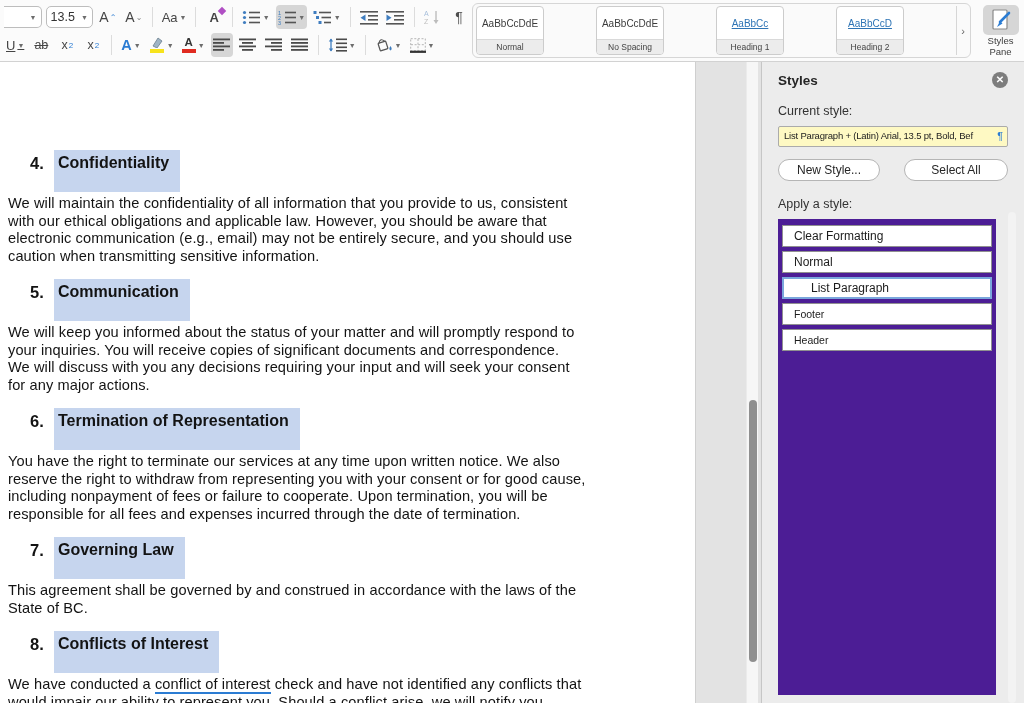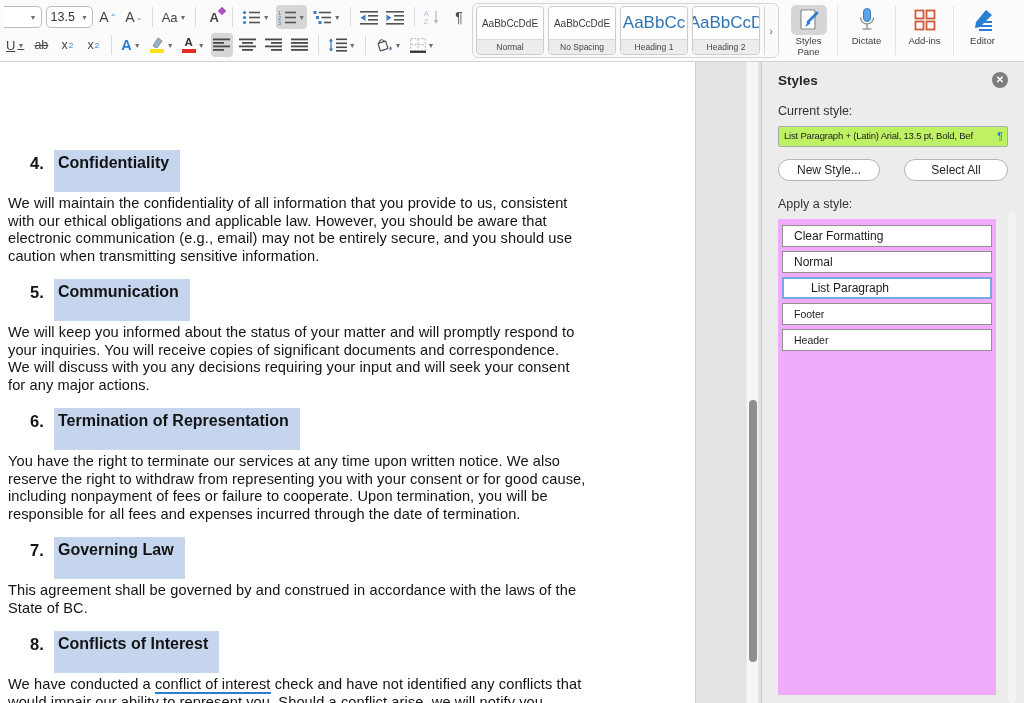--- a/index.html
+++ b/index.html
@@ -27,26 +27,26 @@
   .strike { text-decoration:line-through; font-size:12.5px; }
   .subsup { font-size:12.5px; } .subsup sub,.subsup sup { font-size:8px; color:#2b7cd3; }
   .fx { color:#2b7cd3; font-weight:bold; font-size:14.5px; }
   .colorbar { display:flex; flex-direction:column; align-items:center; line-height:11px; }
   .colorbar .bar { width:14px; height:3.5px; margin-top:1px; }
   .pilc { font-size:14px; color:#4f4f4f; }
   .sortfade { opacity:.55; }
 
   
   .gallery { display:flex; align-items:stretch; margin:3px 2px; border:1px solid #d6d6d6;
-             border-radius:6px; background:#fafafa; padding:2px 1px 2px 3px; }
+             border-radius:6px; background:#fafafa; padding:2px 1px 2px 3px;gap:48px; }
   .chip { width:68px; margin-right:4px; border:1px solid #cccccc; border-radius:4px;
           background:#fff; display:flex; flex-direction:column; overflow:hidden; }
   .chip .sample { flex:1; display:flex; align-items:center; justify-content:center;
                   font-size:10px; color:#3c3c3c; white-space:nowrap; }
-  .chip .sample.hd { color:#2e74b5; font-size:17px; }
+  .chip .sample.hd { color:#2e74b5; font-size:10px;text-decoration:underline; }
   .chip .lab { height:15px; background:#ececec; border-top:1px solid #d9d9d9; font-size:8.5px;
                color:#444; display:flex; align-items:center; justify-content:center; }
   .gal-exp { width:13px; border-left:1px solid #d6d6d6; display:flex; align-items:center;
              justify-content:center; color:#666; font-size:11px; }
 
   
   .bigs { display:flex; align-items:stretch; padding:2px 0; }
   .bigbtn { width:55px; display:flex; flex-direction:column; align-items:center;
             justify-content:flex-start; padding-top:3px; }
   .bigbtn .ic { width:36px; height:30px; display:flex; align-items:center; justify-content:center;
@@ -75,29 +75,29 @@
              background:#8f8f8f; border-radius:4px; }
 
   
   .panel { width:263px; background:#ececec; border-left:1px solid #c6c6c6; position:relative;
            padding:10px 16px 0 16px; }
   .p-head { display:flex; align-items:center; justify-content:space-between; }
   .p-title { font-size:13.5px; font-weight:bold; color:#262626; }
   .p-close { width:16px; height:16px; border-radius:50%; background:#7d7d7d; color:#fff;
              font-size:10px; line-height:16px; text-align:center; font-weight:bold; }
   .p-label { font-size:12.5px; color:#333; margin-top:16px; }
-  .cur-box { position:relative; margin-top:8px; height:21px; background:#bef264;
+  .cur-box { position:relative; margin-top:8px; height:21px; background:#fef9c3;
              border:1px solid #ababab; border-radius:2px; padding:3px 16px 0 5px;
              font-size:9.5px; letter-spacing:-0.2px; white-space:nowrap; overflow:hidden; color:#222; }
   .cur-box .pmark { position:absolute; right:4px; top:3px; color:#2b7cd3; font-size:11px; }
   .btn-row { display:flex; justify-content:space-between; margin-top:12px; }
   .pbtn { height:22px; background:#fff; border:1px solid #b5b5b5; border-radius:11px;
           font-size:12px; color:#262626; display:flex; align-items:center; justify-content:center; }
   .pbtn.w1 { width:102px;text-align:center; } .pbtn.w2 { width:104px; }
-  .apply-list { margin-top:8px; background:#f0abfc; width:218px; height:476px; padding:2px 1px; }
+  .apply-list { margin-top:8px; background:#4c1d95; width:218px; height:476px; padding:2px 1px; }
   .apply-item { border:1px solid #909090; background:#fff; height:22px; margin:4px 3px;
                 display:flex; align-items:center; padding-left:11px; font-size:12px; color:#1c1c1c; }
   .apply-item.sel { border:2px solid #7aa7dc; padding-left:27px; }
   .apply-item.small { font-size:10.5px; }
   .panel-track { position:absolute; right:8px; top:150px; width:8px; height:491px;
                  background:#f3f3f3; border-radius:4px; }
 
   svg { display:block; }
 </style>
 </head>

